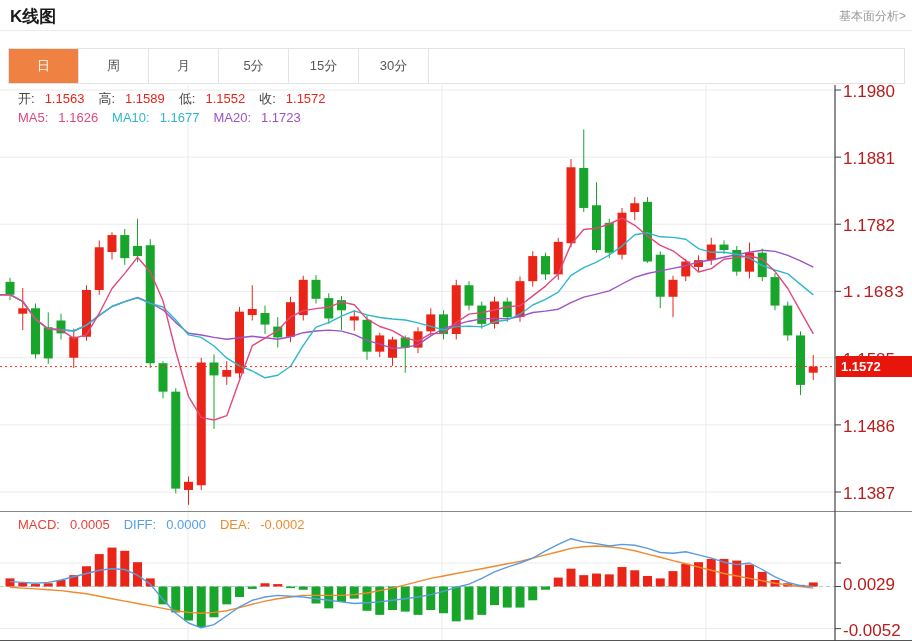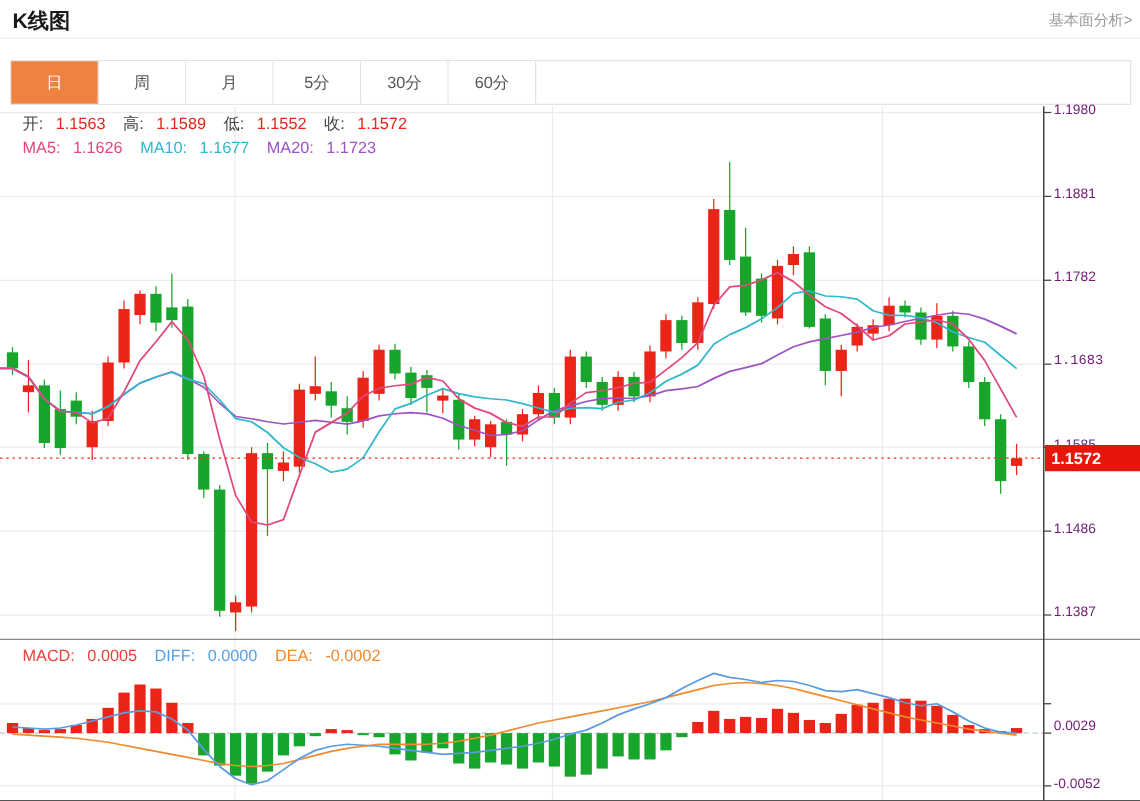--- a/index.html
+++ b/index.html
@@ -6,43 +6,43 @@
   .page{position:relative;width:912px;height:641px;background:#fff;overflow:hidden;
         font-family:"Liberation Sans","DejaVu Sans",sans-serif;}
   .header{position:absolute;left:0;top:0;width:912px;height:30px;border-bottom:1px solid #ececec;}
   .page-title{position:absolute;left:10px;top:5px;margin:0;font-size:17px;font-weight:bold;color:#1a1a1a;}
   .fund-link{position:absolute;right:6px;top:8px;font-size:12px;color:#9a9a9a;text-decoration:none;cursor:pointer;}
   .tabbar{position:absolute;left:8px;top:48px;width:895px;height:34px;border:1px solid #e3e3e3;display:flex;background:#fff;}
   .tab{width:70px;height:34px;line-height:34px;text-align:center;font-size:13px;color:#555;
        border-right:1px solid #e3e3e3;cursor:pointer;box-sizing:border-box;background:#fff;}
   .tab.active{color:#fff;}
   svg{position:absolute;left:0;top:0;}
-  .lbl{position:absolute;font-size:11px;color:#701a75;white-space:nowrap;}
+  .lbl{position:absolute;font-size:17px;color:#b91c1c;white-space:nowrap;}
   .legend{position:absolute;font-size:13px;white-space:nowrap;}
   .legend span{margin-right:14px;}
   .legend b{font-weight:normal;margin-left:10px;}
   .price-tag{position:absolute;left:836px;width:76px;height:21px;line-height:21px;
              color:#fff;font-size:13px;font-weight:bold;padding-left:5px;box-sizing:border-box;z-index:5;}
 </style>
 </head>
 <body>
 
 <div class="page">
   <div class="header">
     <h1 class="page-title">K线图</h1>
     <a class="fund-link">基本面分析&gt;</a>
   </div>
 
   <div class="tabbar" id="tabbar">
       <div class="tab active" style="background: rgb(239, 129, 67);">日</div>
       <div class="tab">周</div>
       <div class="tab">月</div>
       <div class="tab">5分</div>
+      <div class="tab">15分</div>
       <div class="tab">30分</div>
-      <div class="tab">60分</div>
     </div>
 
   <div>
     <svg id="chartSvg" width="912" height="641">
         <line x1="0" y1="90" x2="835" y2="90" stroke="#ebebeb" stroke-width="1"></line>
         <line x1="0" y1="157.11298482293446" x2="835" y2="157.11298482293446" stroke="#ebebeb" stroke-width="1"></line>
         <line x1="0" y1="224.22596964586893" x2="835" y2="224.22596964586893" stroke="#ebebeb" stroke-width="1"></line>
         <line x1="0" y1="291.3389544688034" x2="835" y2="291.3389544688034" stroke="#ebebeb" stroke-width="1"></line>
         <line x1="0" y1="357.77403035413107" x2="835" y2="357.77403035413107" stroke="#ebebeb" stroke-width="1"></line>
         <line x1="0" y1="424.88701517706556" x2="835" y2="424.88701517706556" stroke="#ebebeb" stroke-width="1"></line>

